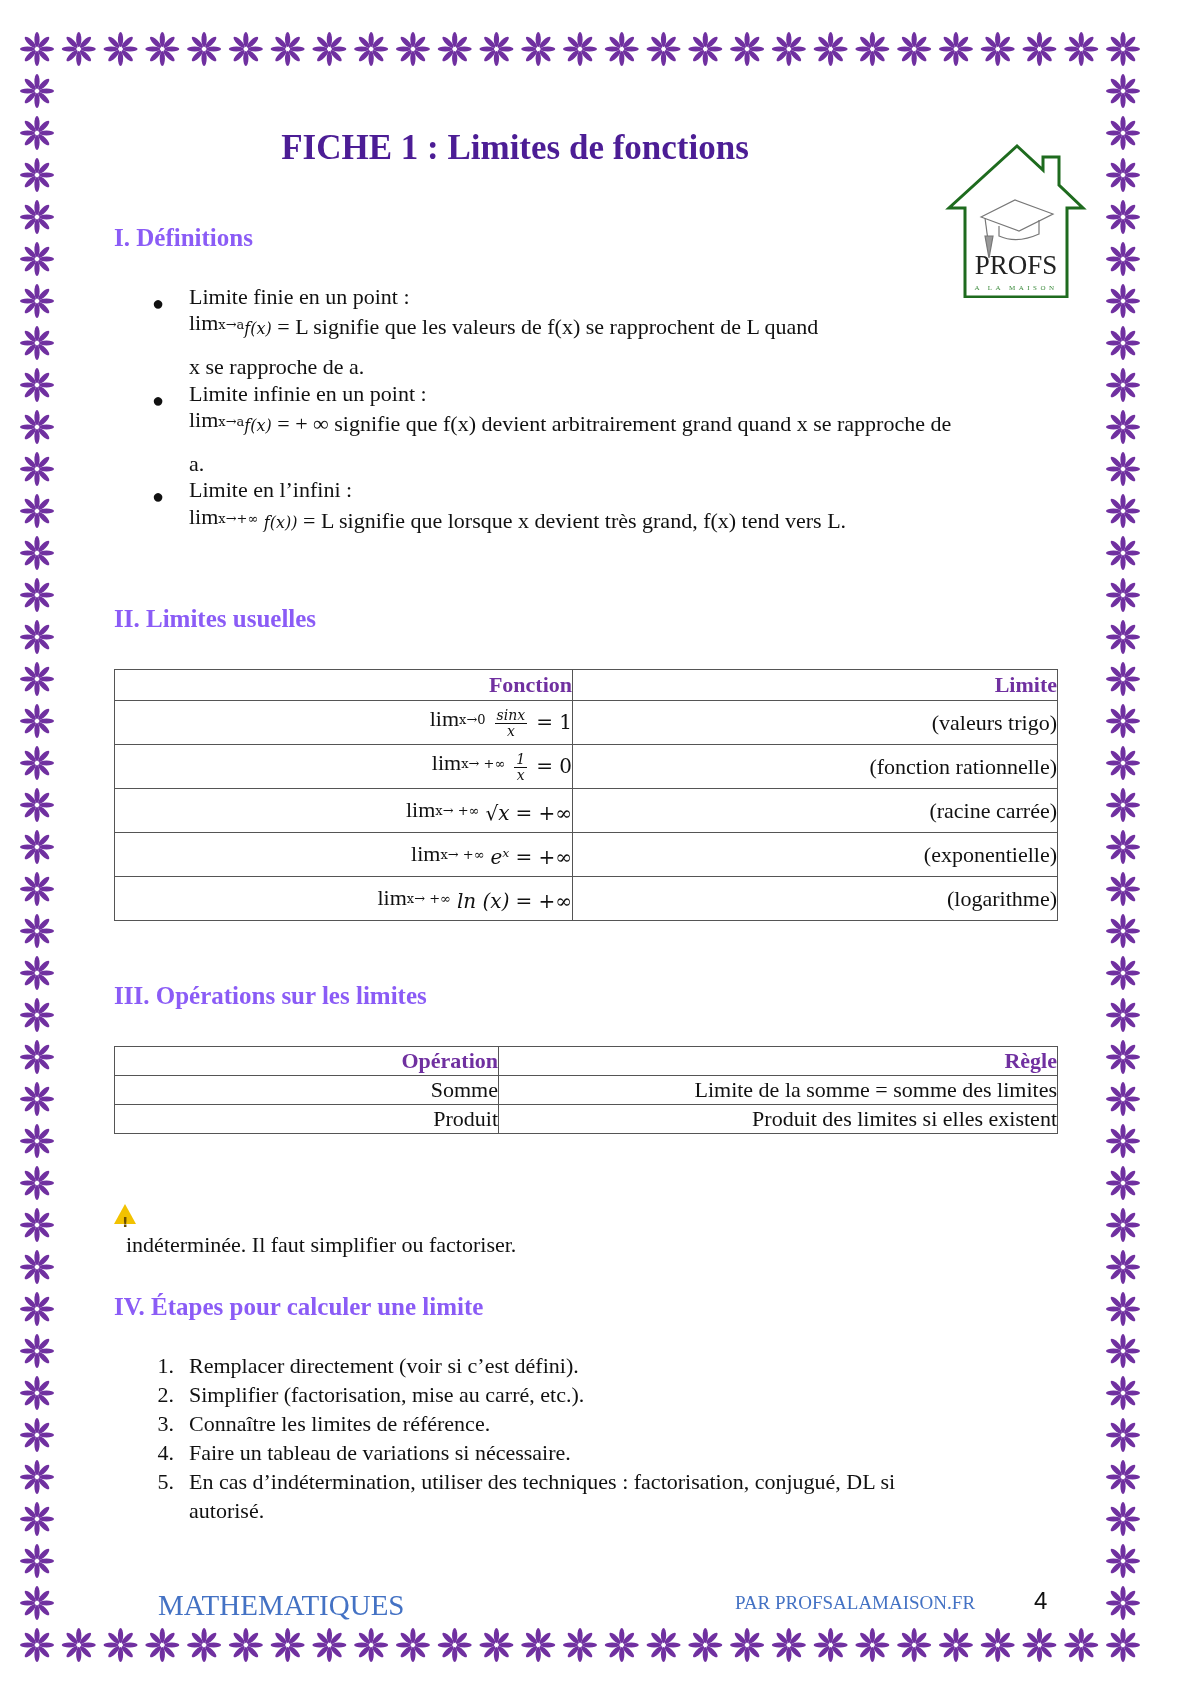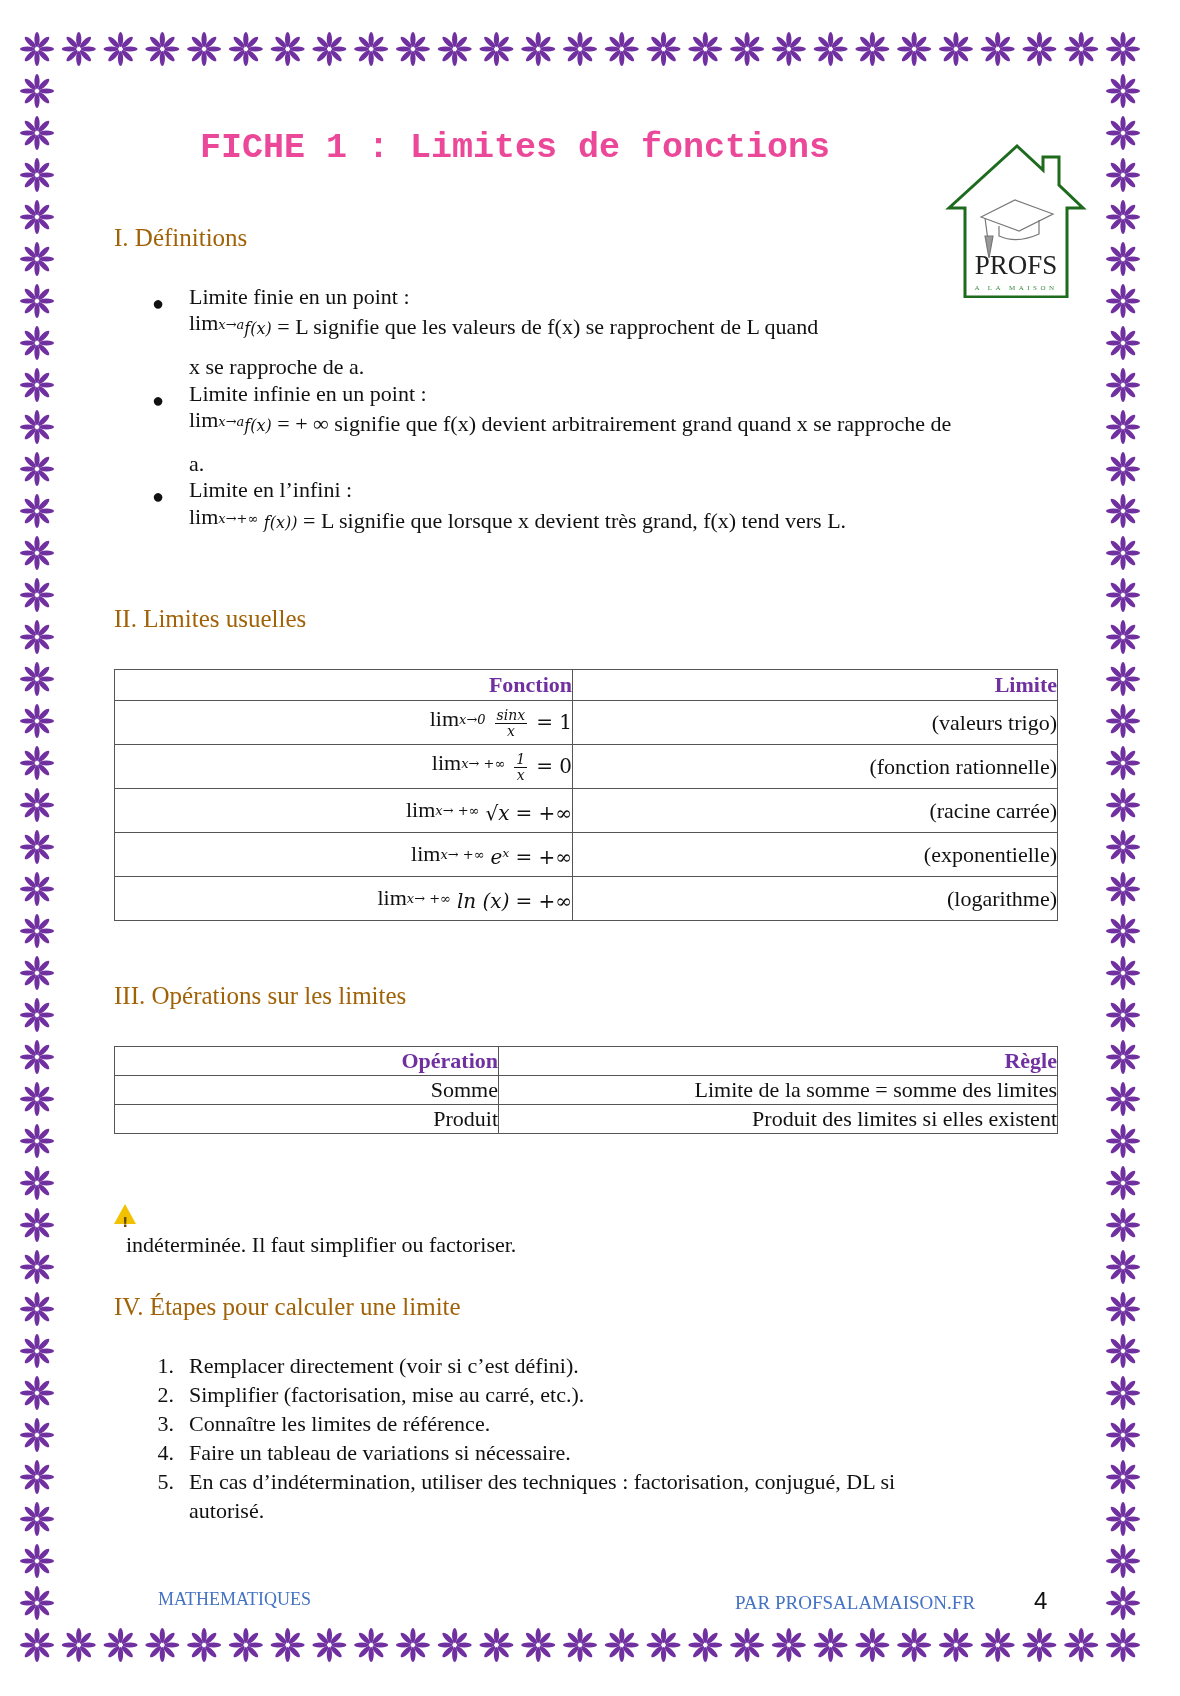--- a/index.html
+++ b/index.html
@@ -1,27 +1,27 @@
 <!DOCTYPE html>
 <html><head>
 <meta charset="utf-8">
 <style>
   html, body { margin:0; padding:0; background:#ffffff; }
   body { width:1180px; height:1696px; position:relative; overflow:hidden;
          font-family:"Liberation Serif","DejaVu Serif",serif; color:#111; }
   .abs { position:absolute; }
   #border { position:absolute; left:0; top:0; width:1180px; height:1696px; pointer-events:none; }
-  .title { left:0; width:1030px; top:128px; text-align:center; font-size:35px; font-weight:bold; color:#ec4899;font-family:Liberation Mono, monospace; }
-  .h2 { left:114px; font-size:25px; font-weight:normal; color:#a16207; }
+  .title { left:0; width:1030px; top:128px; text-align:center; font-size:35px; font-weight:bold; color:#4c1d95; }
+  .h2 { left:114px; font-size:25px; font-weight:bold; color:#8b5cf6; }
   .body-text { font-size:22px; line-height:30px; }
   .bullet { position:absolute; left:152px; font-size:20px; }
   .item-label { position:absolute; left:189px; }
   .lim { display:inline-flex; align-items:center; vertical-align:top; line-height:1; }
   .lim .l { font-family:"Liberation Serif",serif; font-size:22px; }
-  .lim .sub { font-family:"DejaVu Serif",serif; font-style:italic; font-size:13px; margin-top:2px; white-space:nowrap; }
+  .lim .sub { font-family:"DejaVu Serif",serif; font-size:13px; margin-top:2px; white-space:nowrap; }
   .it { font-style:italic; font-family:"DejaVu Serif",serif; font-size:16px; }
   table { border-collapse:collapse; position:absolute; left:114px; width:944px; }
   td, th { border:1.5px solid #555; text-align:right; padding:0; }
   th { color:#7030A0; font-weight:bold; font-size:22px; }
   #t1 { top:669px; }
   #t1 th { height:30px; }
   #t1 td { height:43px; font-size:22px; }
   #t1 td.c1 { width:457px; }
   #t2 { top:1046px; }
   #t2 th, #t2 td { height:28px; font-size:22px; line-height:26px; }
@@ -30,21 +30,21 @@
   .frac .num { border-bottom:1.2px solid #111; padding:0 2px; }
   .cellmath { display:inline-flex; align-items:flex-start; gap:6px; }
   .cellmath .rest { font-family:"DejaVu Serif",serif; font-size:20px; margin-top:2px; }
   .warn { left:114px; top:1200px; width:920px; }
   .warn-icon { display:inline-block; width:0; height:0; border-left:11px solid transparent; border-right:11px solid transparent; border-bottom:20px solid #F2C200; position:relative; vertical-align:-2px; margin-right:4px; }
   .warn-icon span { position:absolute; left:-3px; top:3px; font-size:14px; font-weight:bold; color:#6B4E00; font-family:"DejaVu Sans",sans-serif; }
   .steps { left:150px; top:1351px; }
   .step { position:relative; height:29px; }
   .step .n { position:absolute; left:0; width:24px; text-align:right; }
   .step .t { position:absolute; left:39px; white-space:nowrap; }
-  .footer-left { left:158px; top:1589px; font-size:18px; color:#4472C4; }
+  .footer-left { left:158px; top:1589px; font-size:29px; color:#4472C4; }
   .footer-right { left:735px; top:1592px; font-size:19px; color:#4472C4; }
   .page-num { left:1034px; top:1587px; font-size:24px; color:#111; font-family:"Liberation Sans",sans-serif; }
   .logo { left:945px; top:140px; width:142px; height:158px; }
 </style>
 </head>
 <body>
 
 <svg id="border" xmlns="http://www.w3.org/2000/svg" width="1180" height="1696">
     <g transform="translate(37,49)">
       <ellipse cx="0" cy="-9.5" rx="2.6" ry="7.5" fill="#7030A0" transform="rotate(0)"></ellipse>

